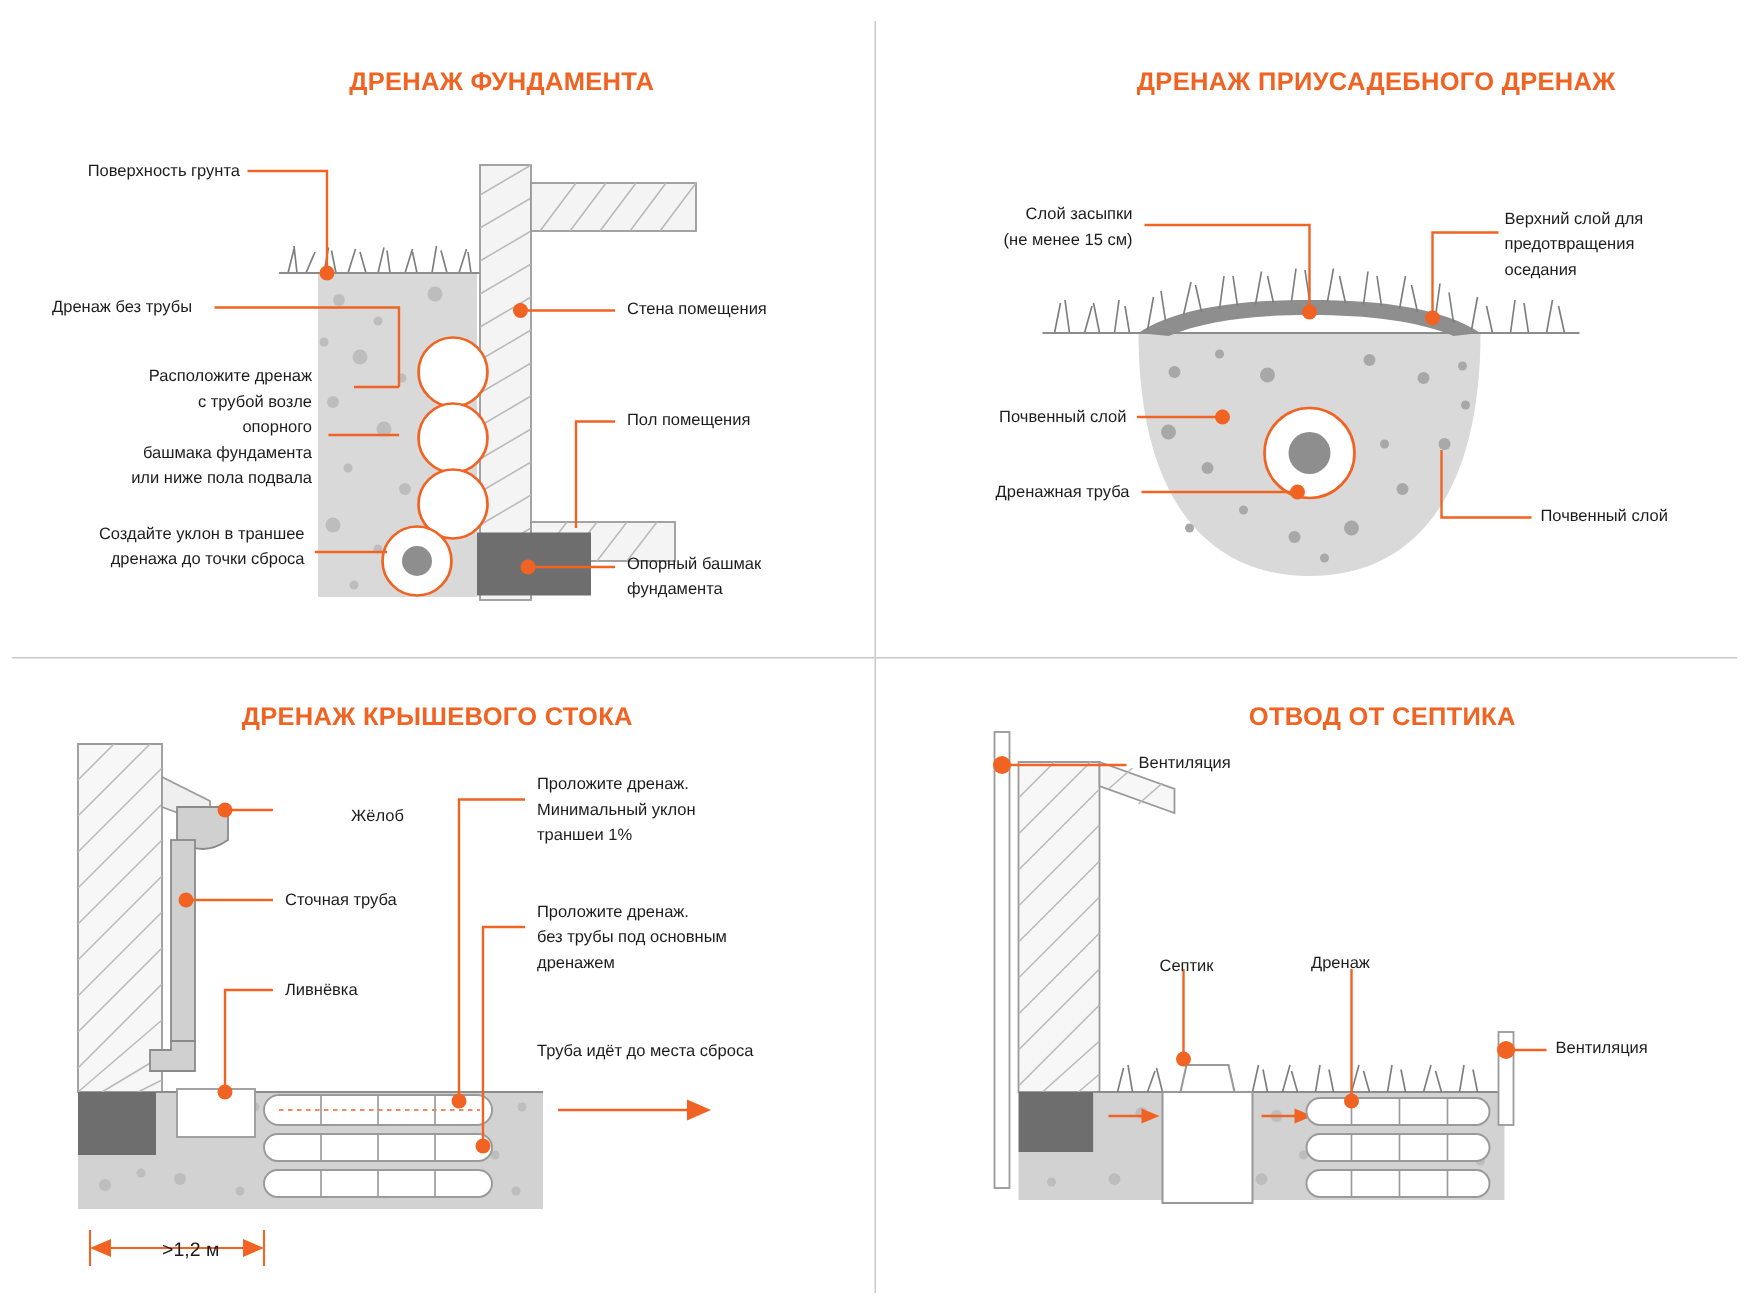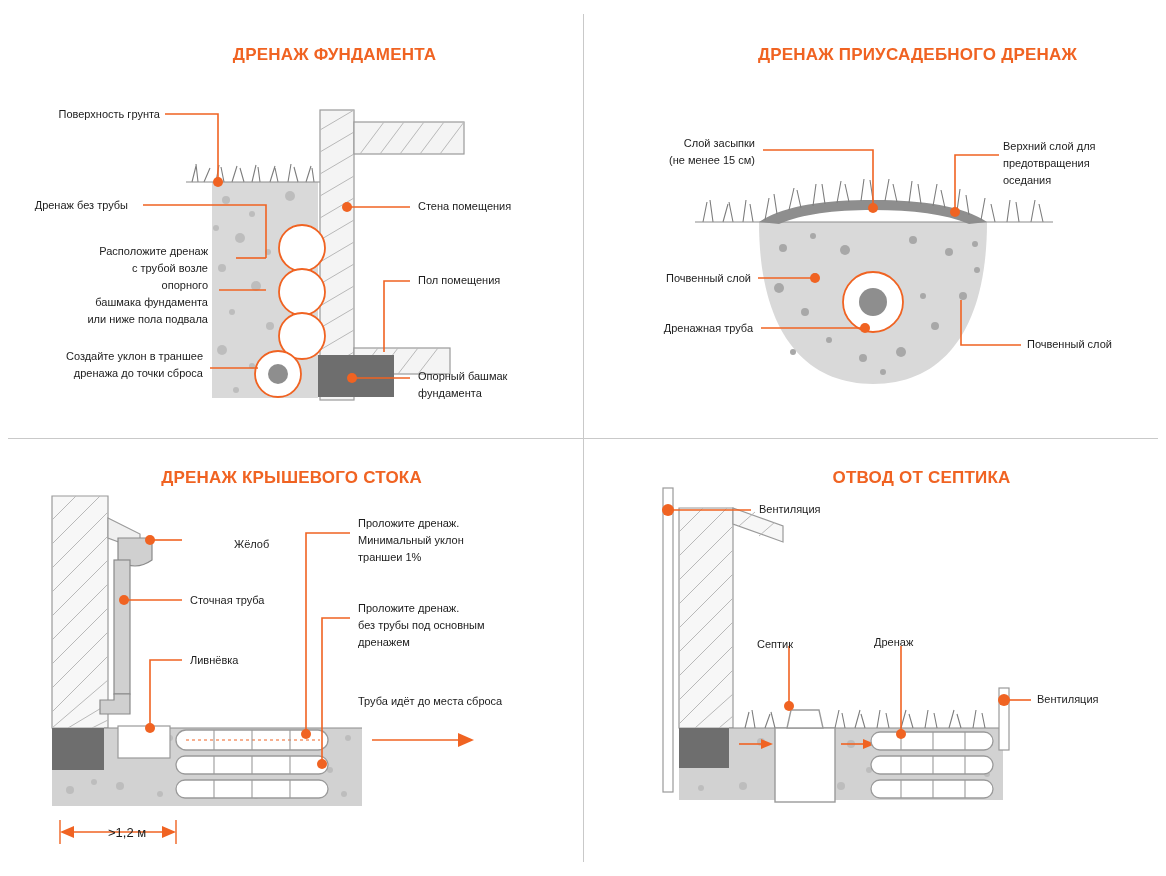--- a/index.html
+++ b/index.html
@@ -450,18 +450,18 @@
 
         <path class="ln" d="M318,208 L318,296"></path>
         <circle class="dot" cx="318" cy="296" r="5"></circle>
 
         <path class="ln" d="M421,262 L448,262"></path>
         <circle class="dot" cx="421" cy="262" r="6"></circle>
       </g>
     </svg>
 
     <div class="lbl" style="left:176px;top:63px;">Вентиляция</div>
-    <div class="lbl" style="left:174px;top:198px;text-align:center;">Септик</div>
+    <div class="lbl" style="left:190px;top:198px;text-align:center;">Септик</div>
     <div class="lbl" style="left:291px;top:196px;">Дренаж</div>
     <div class="lbl" style="left:454px;top:253px;">Вентиляция</div>
   </div>
 
 </div>
 
 </body></html>

